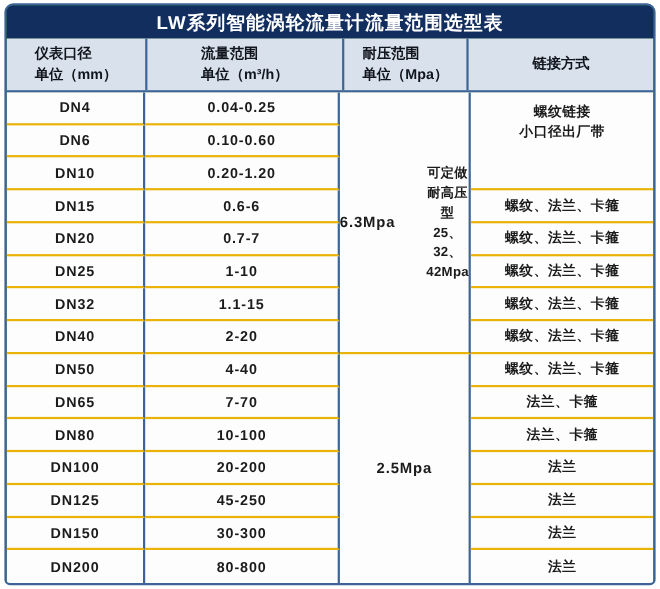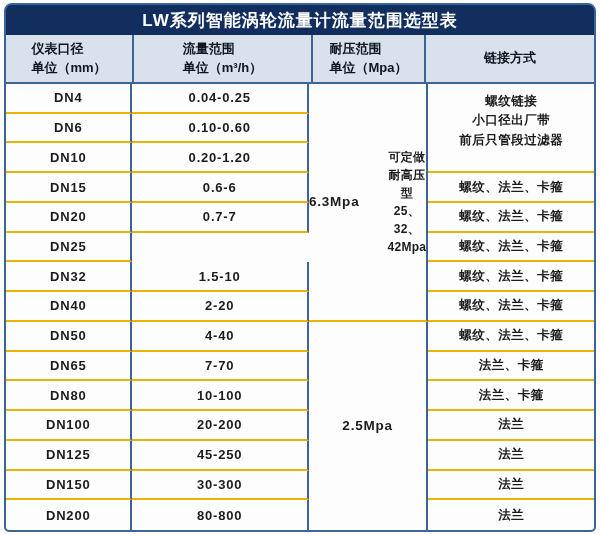--- a/index.html
+++ b/index.html
@@ -135,21 +135,22 @@
     <div class="cell" style="grid-area:12/1">DN100</div>
     <div class="cell" style="grid-area:13/1">DN125</div>
     <div class="cell" style="grid-area:14/1">DN150</div>
     <div class="cell no-bb" style="grid-area:15/1">DN200</div>
 
     <div class="cell" style="grid-area:1/2">0.04-0.25</div>
     <div class="cell" style="grid-area:2/2">0.10-0.60</div>
     <div class="cell" style="grid-area:3/2">0.20-1.20</div>
     <div class="cell" style="grid-area:4/2">0.6-6</div>
     <div class="cell" style="grid-area:5/2">0.7-7</div>
-    <div class="cell" style="grid-area:7/2">1.5-10</div>
+    <div class="cell" style="grid-area:6/2">1-10</div>
+    <div class="cell" style="grid-area:7/2">1.1-15</div>
     <div class="cell" style="grid-area:8/2">2-20</div>
     <div class="cell" style="grid-area:9/2">4-40</div>
     <div class="cell" style="grid-area:10/2">7-70</div>
     <div class="cell" style="grid-area:11/2">10-100</div>
     <div class="cell" style="grid-area:12/2">20-200</div>
     <div class="cell" style="grid-area:13/2">45-250</div>
     <div class="cell" style="grid-area:14/2">30-300</div>
     <div class="cell no-bb" style="grid-area:15/2">80-800</div>
 
     <div class="cell pressure-cell" style="grid-row:1 / span 8; grid-column:3">
@@ -159,21 +160,20 @@
         <div>25、32、42Mpa</div>
       </div>
     </div>
     <div class="cell pressure-cell no-bb" style="grid-row:9 / span 7; grid-column:3">
       <div class="pressure-value">2.5Mpa</div>
     </div>
 
     <div class="cell no-br link-cell link-merged" style="grid-row:1 / span 3; grid-column:4">
       <div>螺纹链接</div>
       <div>小口径出厂带</div>
-      <div>前后只管段过滤器</div>
     </div>
     <div class="cell no-br link-cell" style="grid-area:4/4">螺纹、法兰、卡箍</div>
     <div class="cell no-br link-cell" style="grid-area:5/4">螺纹、法兰、卡箍</div>
     <div class="cell no-br link-cell" style="grid-area:6/4">螺纹、法兰、卡箍</div>
     <div class="cell no-br link-cell" style="grid-area:7/4">螺纹、法兰、卡箍</div>
     <div class="cell no-br link-cell" style="grid-area:8/4">螺纹、法兰、卡箍</div>
     <div class="cell no-br link-cell" style="grid-area:9/4">螺纹、法兰、卡箍</div>
     <div class="cell no-br link-cell" style="grid-area:10/4">法兰、卡箍</div>
     <div class="cell no-br link-cell" style="grid-area:11/4">法兰、卡箍</div>
     <div class="cell no-br link-cell" style="grid-area:12/4">法兰</div>

